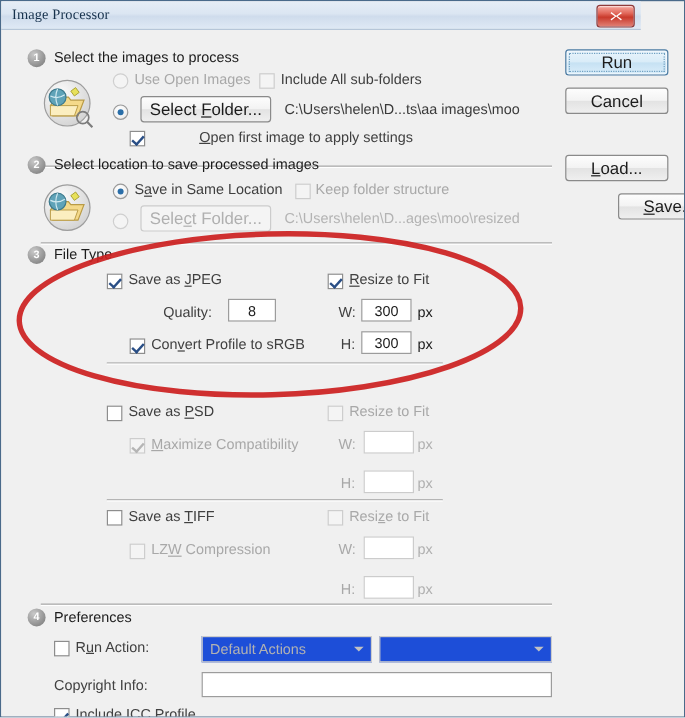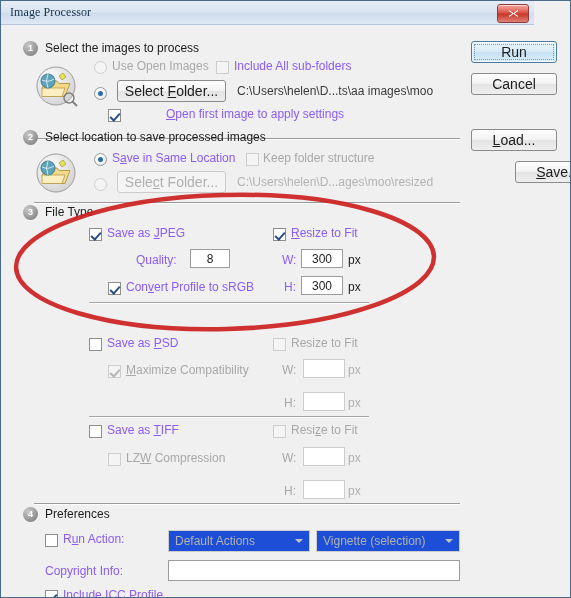--- a/index.html
+++ b/index.html
@@ -101,21 +101,21 @@
   
   .folder-icon {
     position: absolute;
     width: 44px; height: 44px;
   }
 
   
   .lbl {
     position: absolute;
     font-size: 12px;
-    color: #8b5cf6;
+    color: #404040;
     white-space: nowrap;
   }
   .lbl.dim { color: #a8a8a8; }
   .lbl u { text-decoration: underline; }
 
   .radio {
     position: absolute;
     width: 13px; height: 13px;
     border-radius: 50%;
     background: radial-gradient(circle at 40% 35%, #ffffff 0%, #f2f2f2 60%, #dcdcdc 100%);
@@ -402,21 +402,20 @@
     <div class="step-title" style="left:44px; top:482px;">Preferences</div>
 
     <div class="checkbox" style="left:44px; top:509px;"></div>
     <div class="lbl" style="left:62px; top:507px;">R<u>u</u>n Action:</div>
 
     <div class="combo" style="left:167px; top:505px; width:142px; height:22px;">
       <span>Default Actions</span>
       <span class="arr"></span>
     </div>
     <div class="combo" style="left:315px; top:505px; width:144px; height:22px;">
-      <span>Vignette (selection)</span>
       <span class="arr"></span>
     </div>
 
     <div class="lbl" style="left:44px; top:539px;">Copyright Info:</div>
     <div class="tbox" style="left:167px; top:535px; width:292px; height:21px;"></div>
 
     <div class="checkbox checked" style="left:44px; top:565px;"></div>
     <div class="lbl" style="left:62px; top:563px;">Incl<u>u</u>de ICC Profile</div>
 
   </div>

